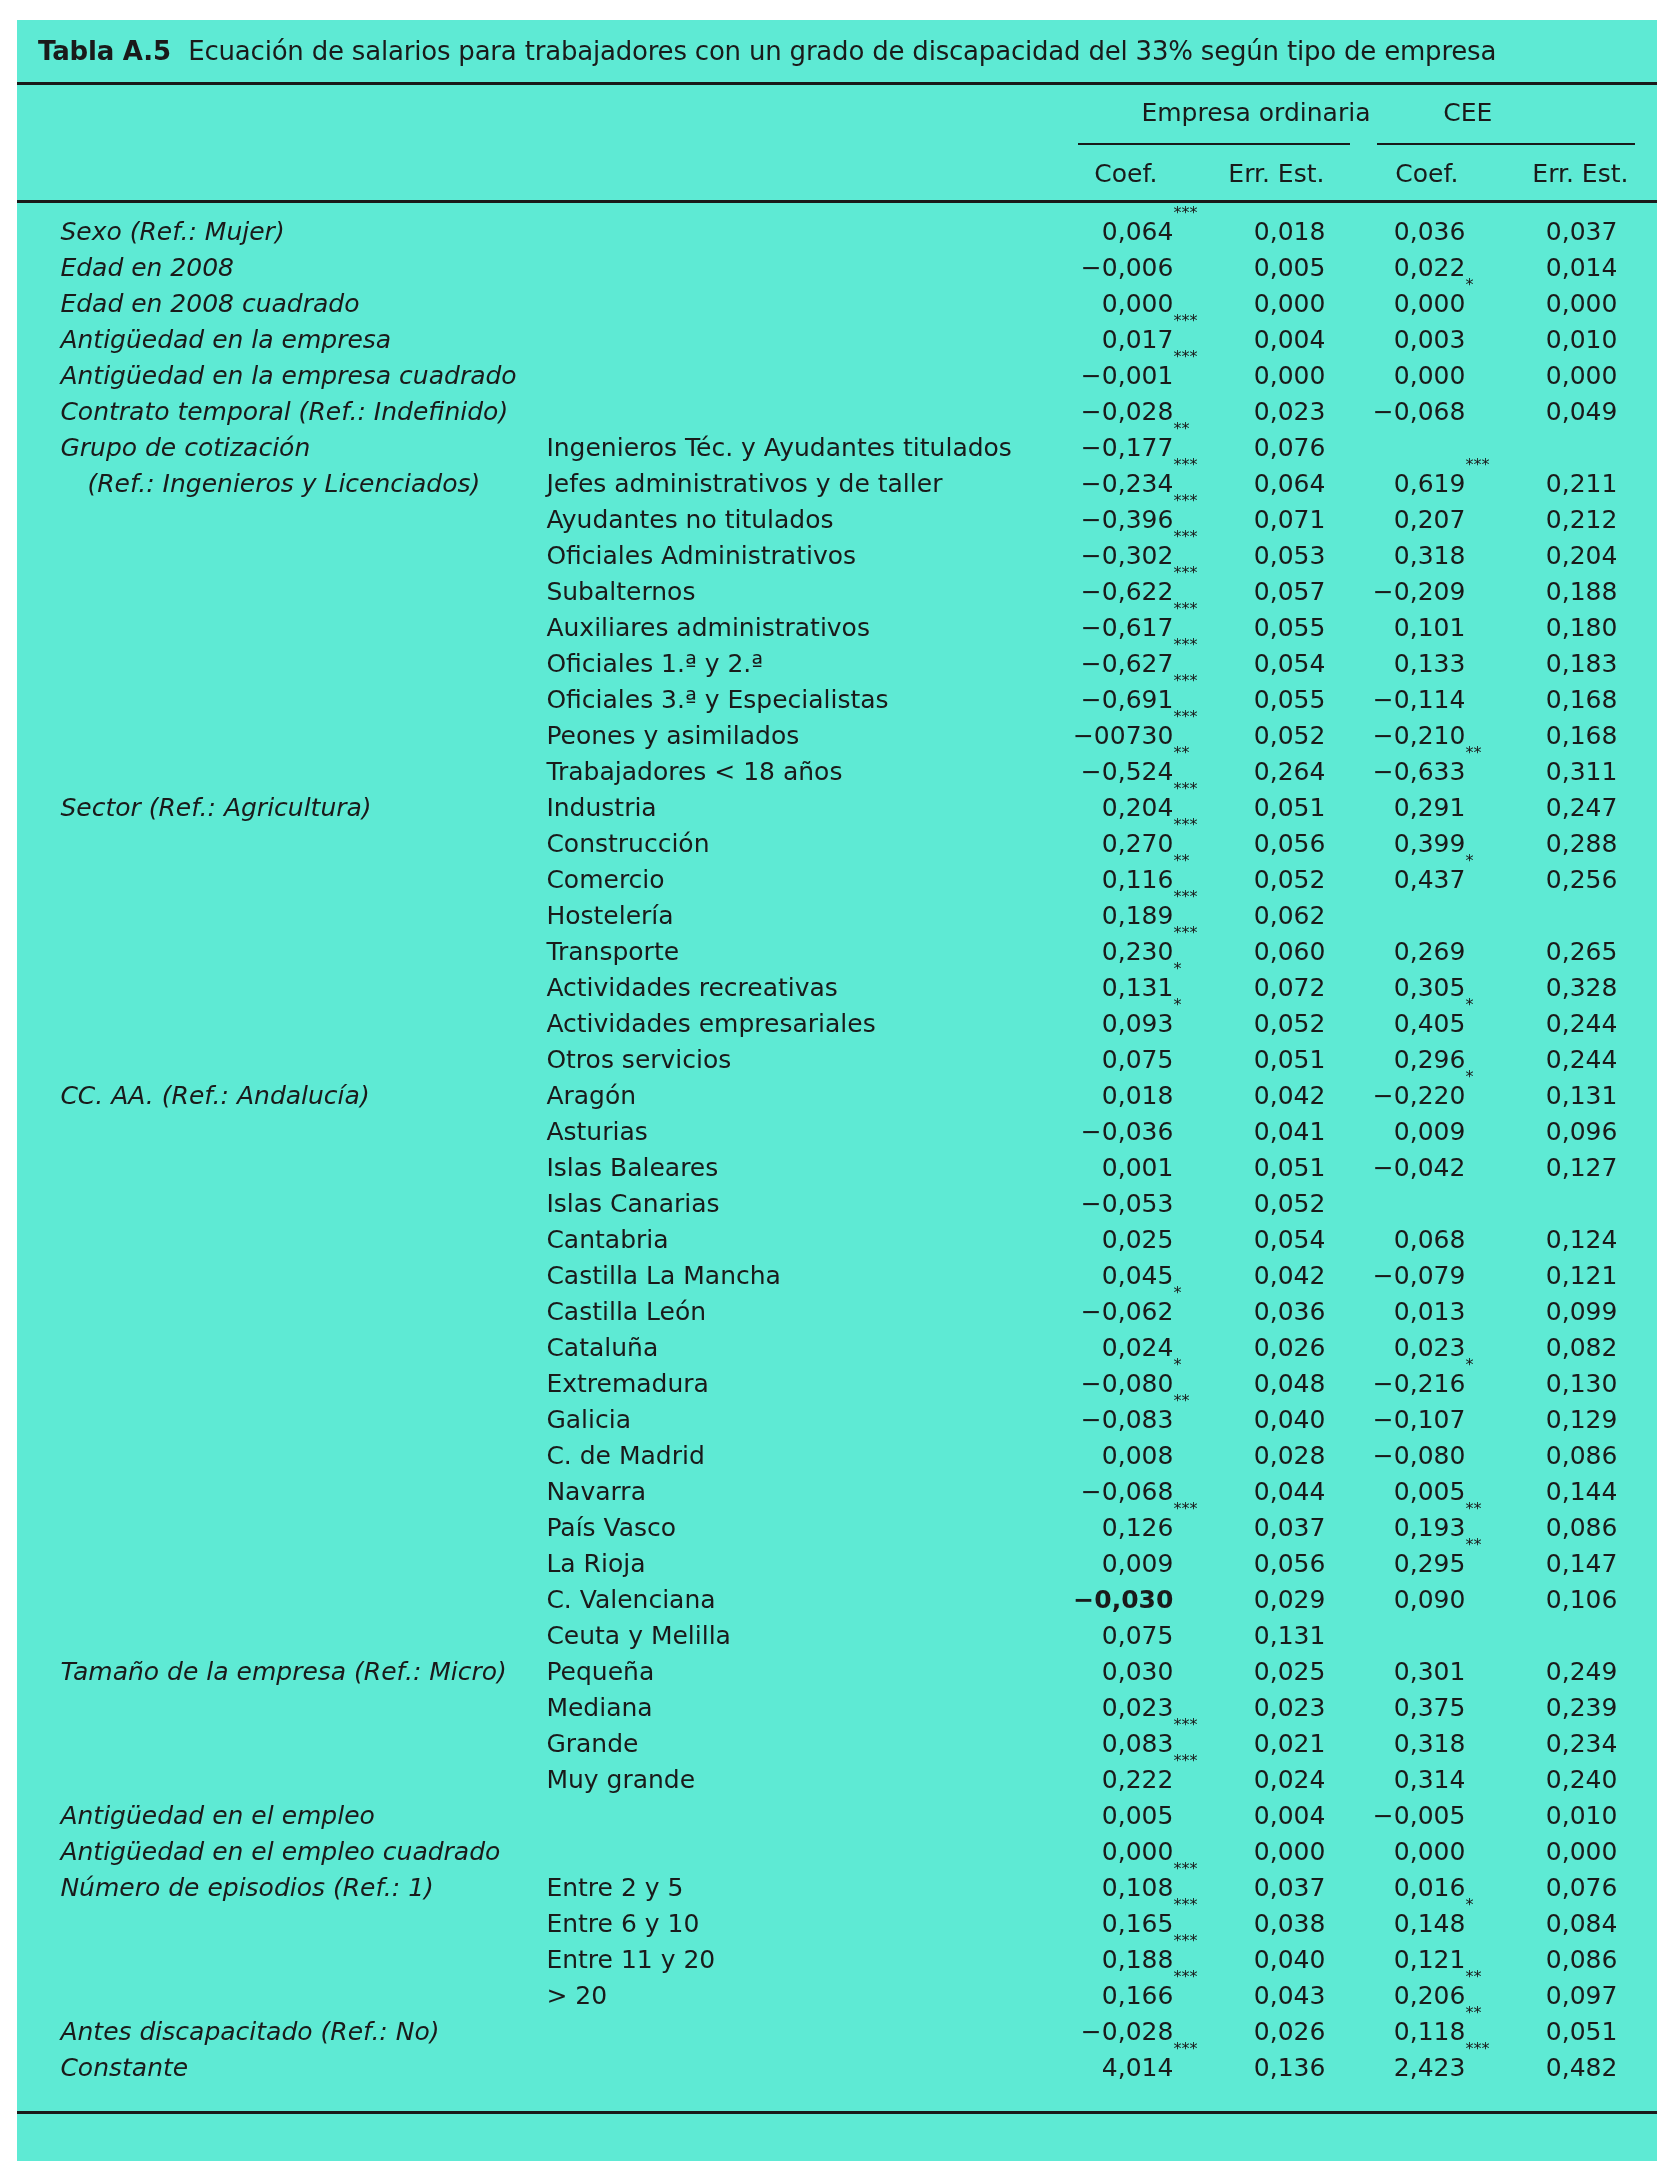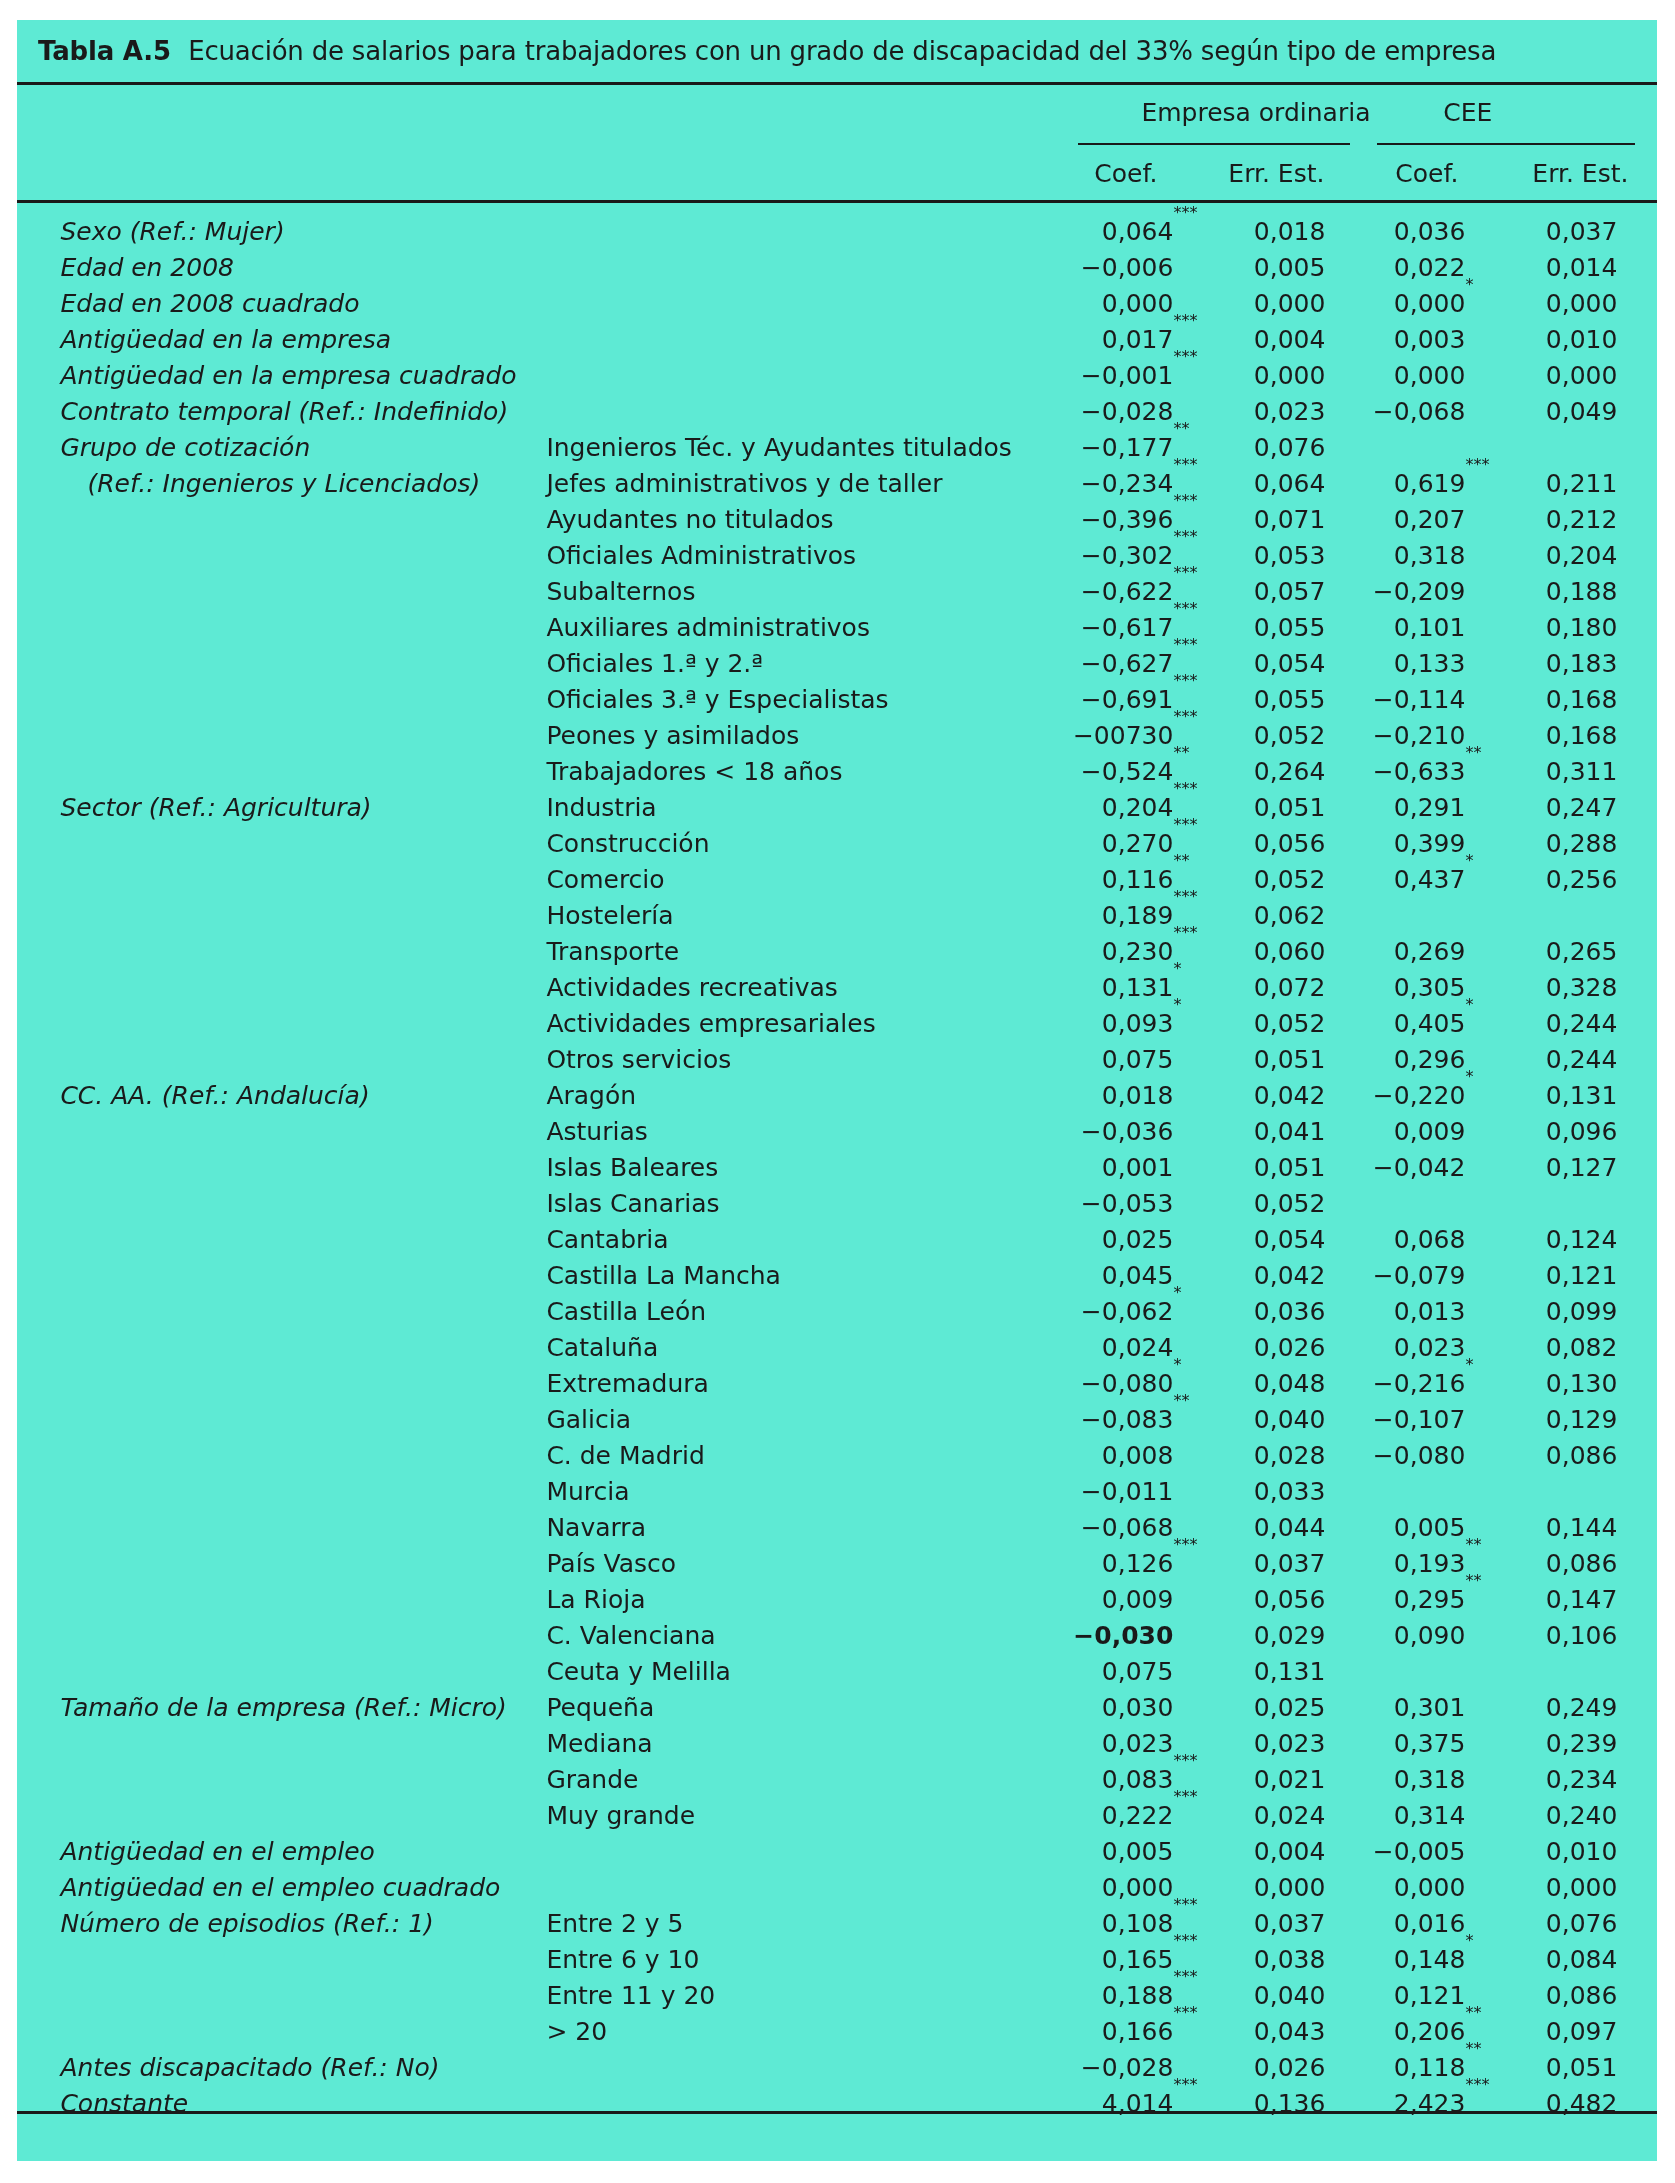--- a/index.html
+++ b/index.html
@@ -321,28 +321,20 @@
       <div class="row">
     <span class="l1"></span>
     <span class="l2">C. de Madrid</span>
     <span class="num c1"><b style="font-weight:normal">0,008</b><sup></sup></span>
     <span class="num e1">0,028</span>
     <span class="num c2"><b style="font-weight:normal">−0,080</b><sup></sup></span>
     <span class="num e2">0,086</span>
   </div>
       <div class="row">
     <span class="l1"></span>
-    <span class="l2">Murcia</span>
-    <span class="num c1"><b style="font-weight:normal">−0,011</b><sup></sup></span>
-    <span class="num e1">0,033</span>
-    <span class="num c2"><b style="font-weight:normal"></b><sup></sup></span>
-    <span class="num e2"></span>
-  </div>
-      <div class="row">
-    <span class="l1"></span>
     <span class="l2">Navarra</span>
     <span class="num c1"><b style="font-weight:normal">−0,068</b><sup></sup></span>
     <span class="num e1">0,044</span>
     <span class="num c2"><b style="font-weight:normal">0,005</b><sup></sup></span>
     <span class="num e2">0,144</span>
   </div>
       <div class="row">
     <span class="l1"></span>
     <span class="l2">País Vasco</span>
     <span class="num c1"><b style="font-weight:normal">0,126</b><sup>***</sup></span>

